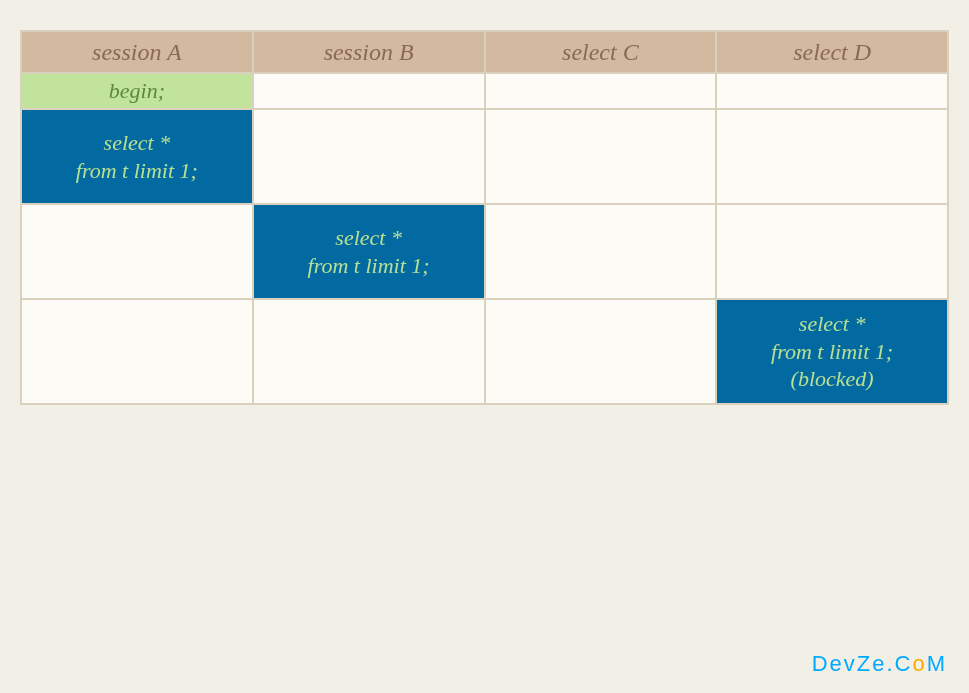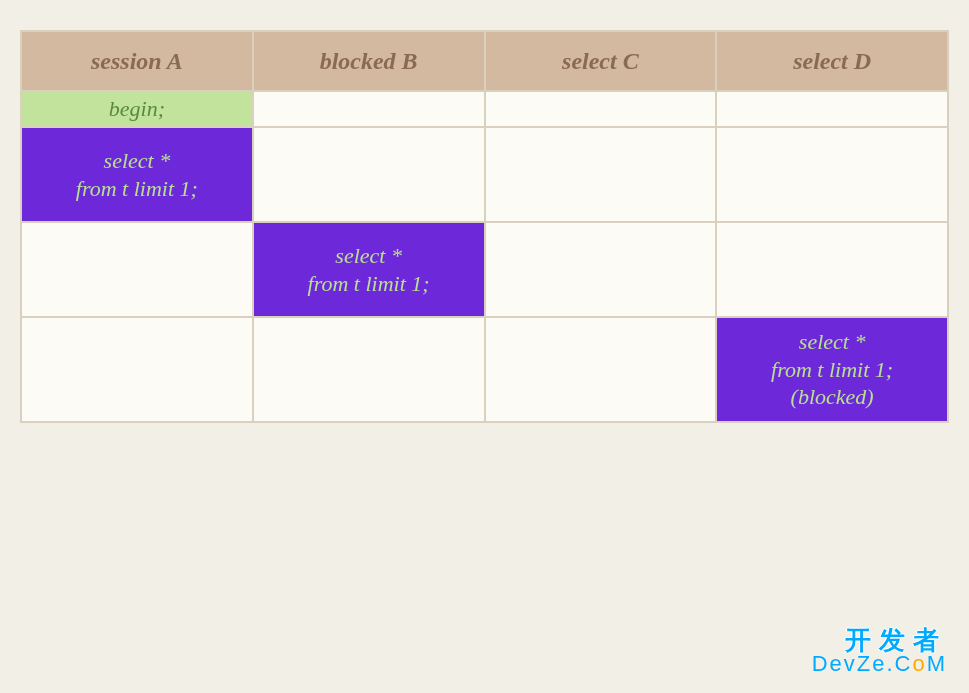--- a/index.html
+++ b/index.html
@@ -18,38 +18,38 @@
   }
   th, td {
     border: 2px solid #d9d0be;
     vertical-align: middle;
     text-align: center;
     padding: 4px 6px;
   }
   th {
     background: #d2b9a0;
     color: #8a6a54;
-    font-weight: bold;
+    font-weight: normal;
     font-size: 24px;
-    height: 60px;
+    height: 42px;
     font-style: italic;
   }
   td {
     background: #fcfbf6;
     height: 95px;
   }
   tr.begin-row td { height: 28px; text-align: center; }
   .cell-begin {
     background: #c1e39c;
     color: #598b3f;
     font-size: 22px;
     font-style: italic;
   }
   .cell-dark {
-    background: #6d28d9;
+    background: #0369a1;
     color: #b8e092;
     font-size: 22px;
     line-height: 1.25;
     font-style: italic;
     padding: 10px 6px;
   }
   .cell-dark .line { display: block; white-space: nowrap; }
   .watermark {
     position: absolute;
     right: 22px;
@@ -74,21 +74,21 @@
   }
   .watermark .wm-bot .o { color: #ffaa00; }
 </style>
 </head>
 <body>
 
 <table>
   <thead>
     <tr>
       <th>session A</th>
-      <th>blocked B</th>
+      <th>session B</th>
       <th>select C</th>
       <th>select D</th>
     </tr>
   </thead>
   <tbody>
       <tr class="begin-row">
         <td class="cell-begin"><span class="line">begin;</span></td>
         <td></td>
         <td></td>
         <td></td>
@@ -118,15 +118,14 @@
         <td class="cell-dark">
           <span class="line">select *</span>
           <span class="line">from t limit 1;</span>
           <span class="line">(blocked)</span>
         </td>
       </tr>
     </tbody>
 </table>
 
 <div class="watermark">
-  <div class="wm-top">开发者</div>
   <div class="wm-bot"><span>DevZe.C</span><span class="o">o</span><span>M</span></div>
 </div>
 
 </body></html>

